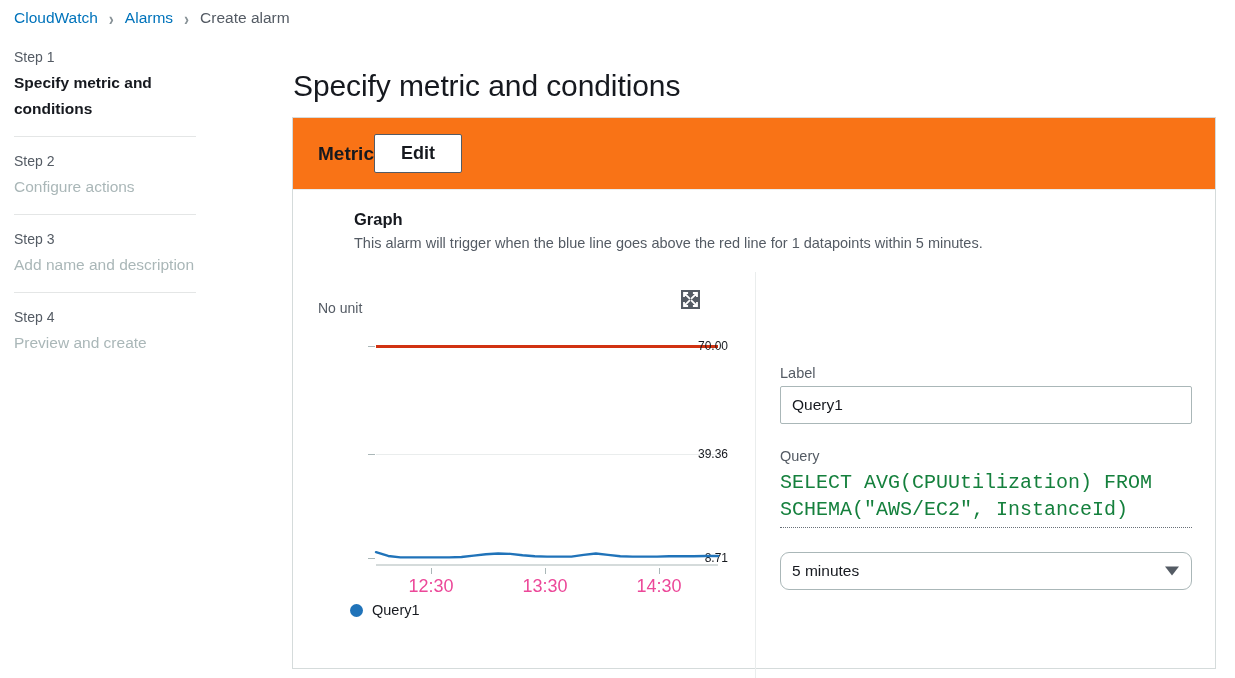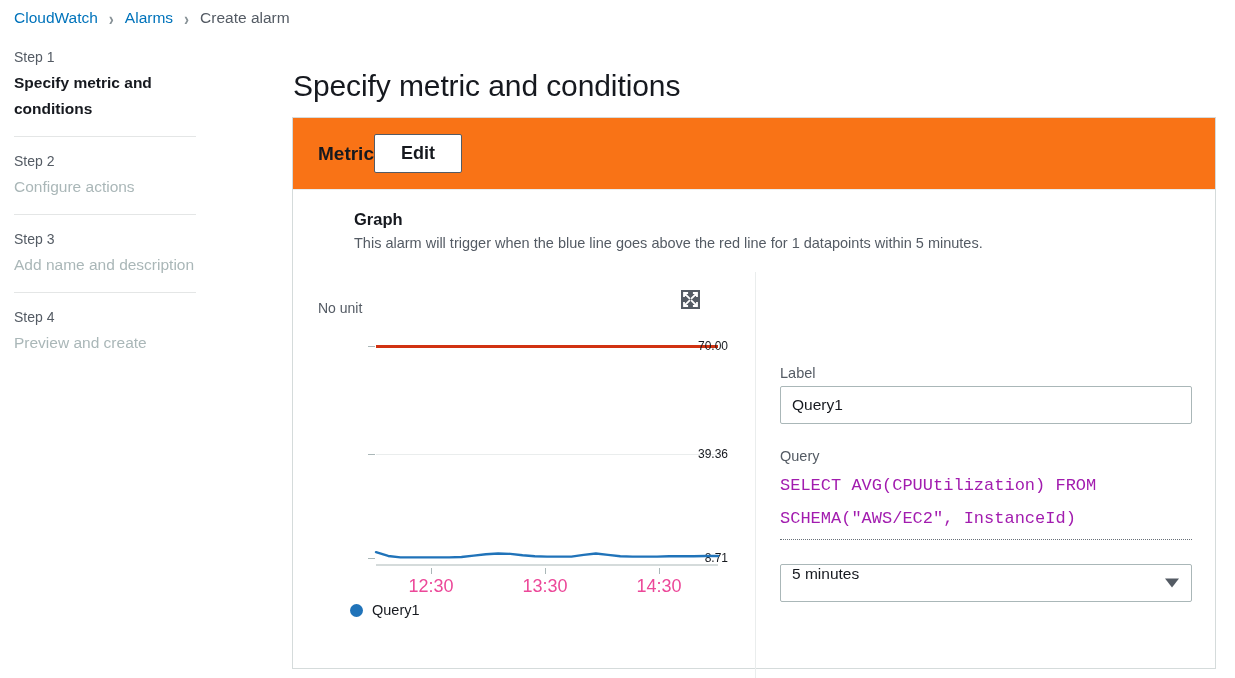--- a/index.html
+++ b/index.html
@@ -297,36 +297,36 @@
     border-radius: 2px;
     padding: 0 11px;
     font-size: 15.5px;
     font-family: "Liberation Sans", sans-serif;
     color: #16191f;
     background: #ffffff;
   }
   .field-gap { height: 24px; }
   .query-text {
     font-family: "Liberation Mono", monospace;
-    font-size: 17px;
-    line-height: 33px;
-    color: #a21caf;
+    font-size: 20px;
+    line-height: 27px;
+    color: #15803d;
     border-bottom: 1px dotted #687078;
     padding-bottom: 4px;
     white-space: pre-wrap;
   }
   .select-box {
     position: relative;
     width: 100%;
     height: 38px;
     border: 1px solid #aab7b8;
-    border-radius: 2px;
+    border-radius: 9px;
     background: #ffffff;
     display: flex;
-    align-items: flex-start;
+    align-items: center;
     padding: 0 11px;
     box-sizing: border-box;
     cursor: pointer;
   }
   .select-value {
     font-size: 15.5px;
     color: #16191f;
   }
   .select-caret {
     position: absolute;

